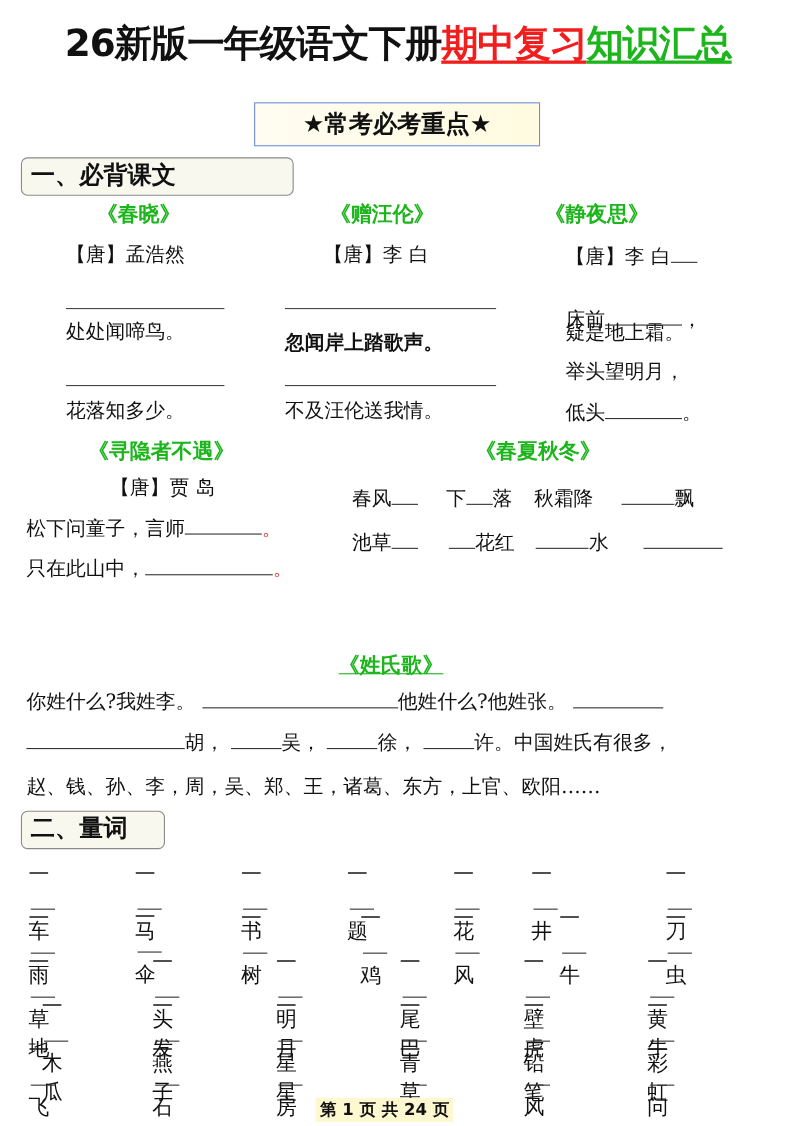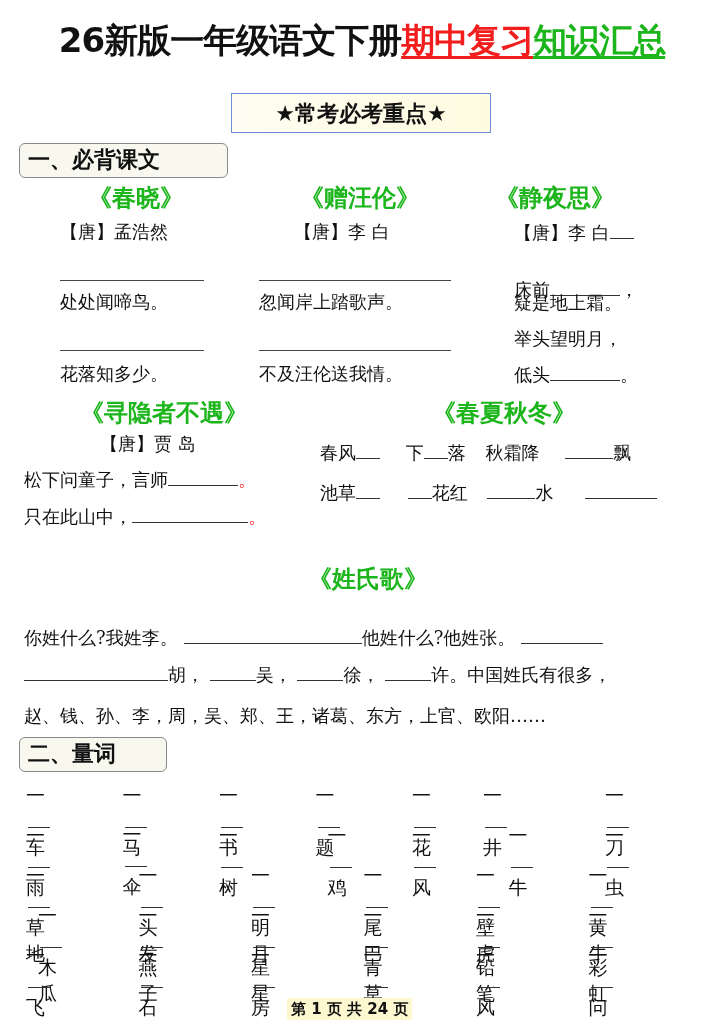--- a/index.html
+++ b/index.html
@@ -10,53 +10,53 @@
            font-weight:bold; font-size:34px; letter-spacing:-1px; line-height:44px; }
   .title .t-black { color:#111; }
   .title .t-red { color:#f21d1d; text-decoration:underline; text-decoration-thickness:3px; text-underline-offset:4px; }
   .title .t-green { color:#1cb51c; text-decoration:underline; text-decoration-thickness:3px; text-underline-offset:4px; }
   .keybox { top:93px; left:231px; width:260px; height:40px; border:1.5px solid #6f8fd6;
             background:linear-gradient(90deg,#fffdf2,#fffbe0); text-align:center;
             font-family:"DejaVu Sans", sans-serif; font-weight:bold; font-size:22px; line-height:40px; box-sizing:border-box; }
   .section { border:1.5px solid #8a8a8a; border-radius:6px; background:#f8f8ef;
              font-family:"DejaVu Sans", sans-serif; font-weight:bold; font-size:22px; line-height:32px;
              padding:0 10px 0 8px; box-sizing:border-box; height:35px; }
-  .poem-title { color:#1cb51c; font-weight:bold; font-family:"DejaVu Sans", sans-serif; font-size:24px; }
+  .poem-title { color:#1cb51c; font-weight:bold; font-family:"DejaVu Sans", sans-serif; font-size:19px; }
   .line { font-size:18px; line-height:24px; }
   .blank { display:inline-block; border-bottom:1.5px solid #333; height:18px; vertical-align:baseline; }
   .hline { position:absolute; border-top:1.5px solid #444; height:0; }
   .red-dot { color:#f21d1d; }
   .mw-row { position:absolute; left:26px; font-size:19px; line-height:26px; }
   .mw-item { display:inline-block; }
   .mw-blank { display:inline-block; width:22px; border-bottom:1.5px solid #333; height:16px; margin:0 2px; }
   .footer { top:998px; left:287px; background:#fdf8cf; font-family:"DejaVu Sans", sans-serif; font-weight:bold;
             font-size:15px; line-height:22px; padding:0 4px; }
 </style>
 </head>
 <body>
 
 <div class="abs title">
   <span class="t-black">26新版一年级语文下册</span><span class="t-red">期中复习</span><span class="t-green">知识汇总</span>
 </div>
 
 <div class="abs keybox">★常考必考重点★</div>
 
-<div class="abs section" style="top:143px;left:19px;width:209px;">一、必背课文</div>
+<div class="abs section" style="top:143px;left:19px;width:248px;">一、必背课文</div>
 
 <div class="abs poem-title" style="top:182px;left:88px;">《春晓》</div>
 <div class="abs line" style="top:220px;left:60px;">【唐】孟浩然</div>
 <div class="hline" style="top:280px;left:60px;width:144px;"></div>
 <div class="abs line" style="top:290px;left:60px;">处处闻啼鸟。</div>
 <div class="hline" style="top:350px;left:60px;width:144px;"></div>
 <div class="abs line" style="top:362px;left:60px;">花落知多少。</div>
 
 <div class="abs poem-title" style="top:182px;left:300px;">《赠汪伦》</div>
 <div class="abs line" style="top:220px;left:294px;">【唐】李 白</div>
 <div class="hline" style="top:280px;left:259px;width:192px;"></div>
-<div class="abs line" style="top:290px;left:259px;">忽闻岸上踏歌声。</div>
+<div class="abs line" style="top:300px;left:259px;font-weight:bold;">忽闻岸上踏歌声。</div>
 <div class="hline" style="top:350px;left:259px;width:192px;"></div>
 <div class="abs line" style="top:362px;left:259px;">不及汪伦送我情。</div>
 
 <div class="abs poem-title" style="top:182px;left:495px;">《静夜思》</div>
 <div class="abs line" style="top:220px;left:514px;"><span>【唐】李 白</span><span class="blank" style="width:24px;"></span></div>
 <div class="abs line" style="top:257px;left:514px;margin-top:20px;"><span>床前</span><span class="blank" style="width:70px;"></span><span>，</span></div>
 <div class="abs line" style="top:291px;left:514px;">疑是地上霜。</div>
 <div class="abs line" style="top:327px;left:514px;">举头望明月，</div>
 <div class="abs line" style="top:362px;left:514px;"><span>低头</span><span class="blank" style="width:70px;"></span><span>。</span></div>
 
@@ -72,33 +72,33 @@
   <span style="margin-left:14px;">秋霜降</span>
   <span class="blank" style="width:48px;margin-left:20px;"></span><span>飘</span>
 </div>
 <div class="abs line" style="top:480px;left:320px;">
   <span>池草</span><span class="blank" style="width:24px;"></span>
   <span class="blank" style="width:24px;margin-left:22px;"></span><span>花红</span>
   <span class="blank" style="width:48px;margin-left:14px;"></span><span>水</span>
   <span class="blank" style="width:72px;margin-left:26px;"></span>
 </div>
 
-<div class="abs poem-title" style="top:563px;left:308px;">《姓氏歌》</div>
+<div class="abs poem-title" style="top:592px;left:308px;text-decoration:underline;">《姓氏歌》</div>
 <div class="abs line" style="top:625px;left:24px;">
   <span>你姓什么?我姓李。</span><span class="blank" style="width:178px;margin-left:6px;"></span><span>他姓什么?他姓张。</span><span class="blank" style="width:82px;margin-left:6px;"></span>
 </div>
 <div class="abs line" style="top:662px;left:24px;">
   <span class="blank" style="width:144px;"></span><span>胡，</span>
   <span class="blank" style="width:46px;"></span><span>吴，</span>
   <span class="blank" style="width:46px;"></span><span>徐，</span>
   <span class="blank" style="width:46px;"></span><span>许。中国姓氏有很多，</span>
 </div>
 <div class="abs line" style="top:704px;left:24px;">赵、钱、孙、李，周，吴、郑、王，诸葛、东方，上官、欧阳……</div>
 
-<div class="abs section" style="top:737px;left:19px;width:148px;">二、量词</div>
+<div class="abs section" style="top:737px;left:19px;width:131px;">二、量词</div>
 
 <div id="mw-container">
     <div class="mw-row" style="top: 782px;">
       <span class="mw-item" style="position: absolute; left: 0px;"><span>一</span><span class="mw-blank"></span><span>车</span></span>
       <span class="mw-item" style="position: absolute; left: 96.5px;"><span>一</span><span class="mw-blank"></span><span>马</span></span>
       <span class="mw-item" style="position: absolute; left: 193px;"><span>一</span><span class="mw-blank"></span><span>书</span></span>
       <span class="mw-item" style="position: absolute; left: 289.5px;"><span>一</span><span class="mw-blank"></span><span>题</span></span>
       <span class="mw-item" style="position: absolute; left: 386px;"><span>一</span><span class="mw-blank"></span><span>花</span></span>
       <span class="mw-item" style="position: absolute; left: 457px;"><span>一</span><span class="mw-blank"></span><span>井</span></span>
       <span class="mw-item" style="position: absolute; left: 579px;"><span>一</span><span class="mw-blank"></span><span>刀</span></span>

